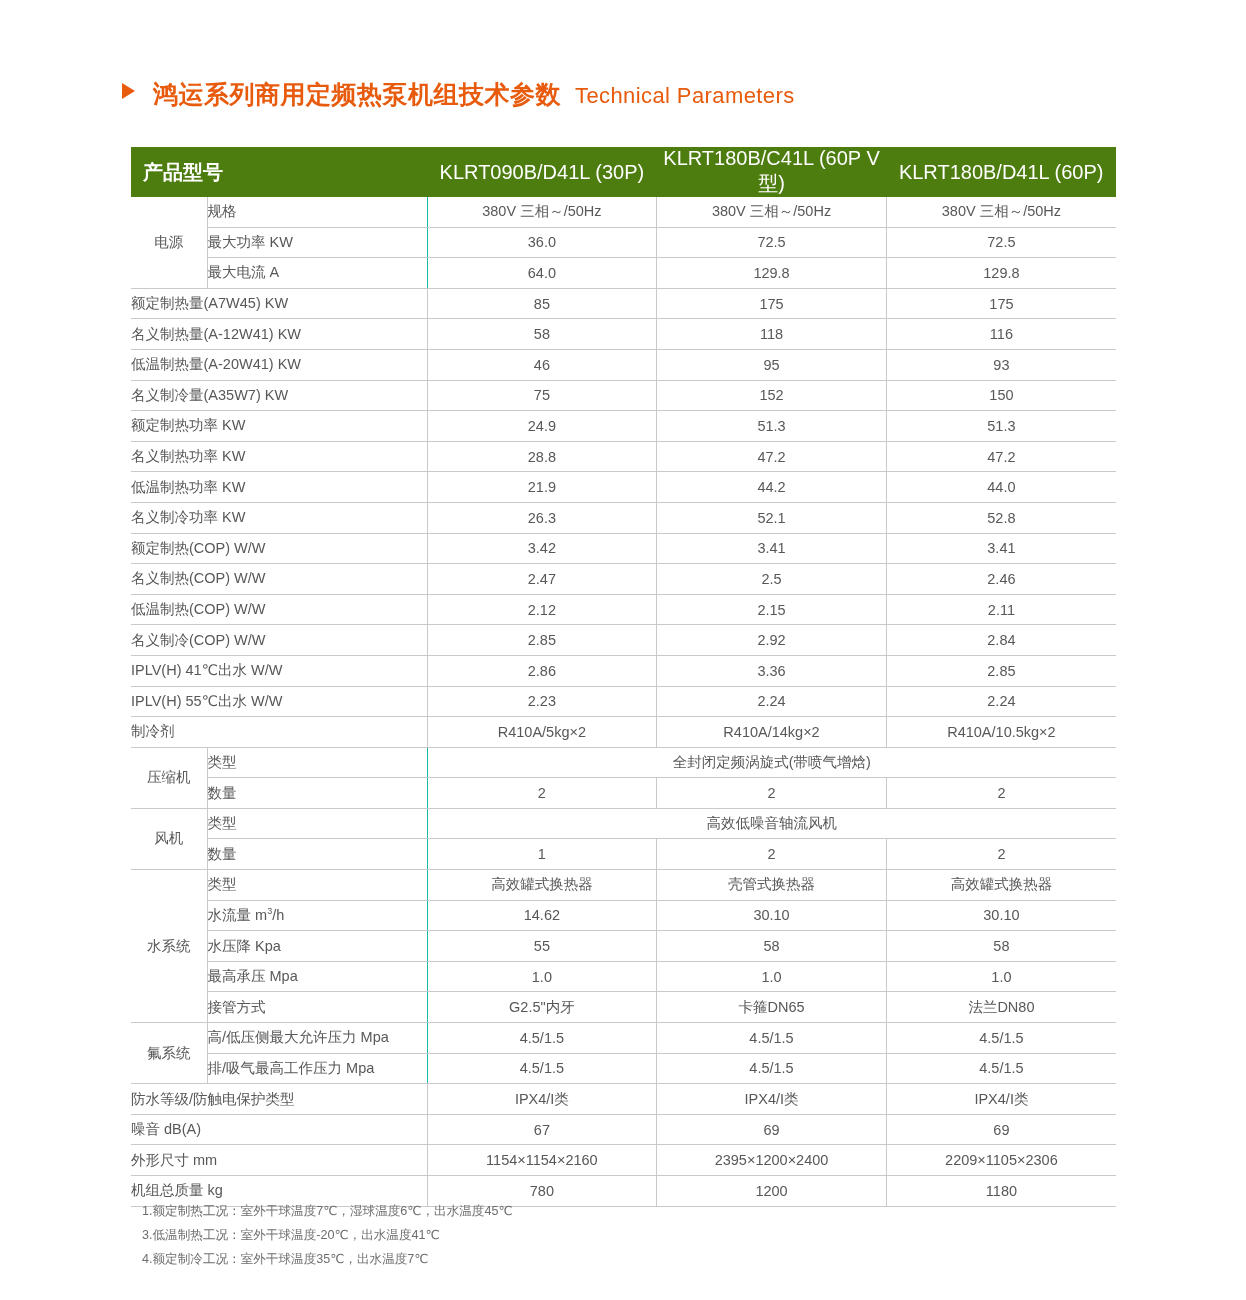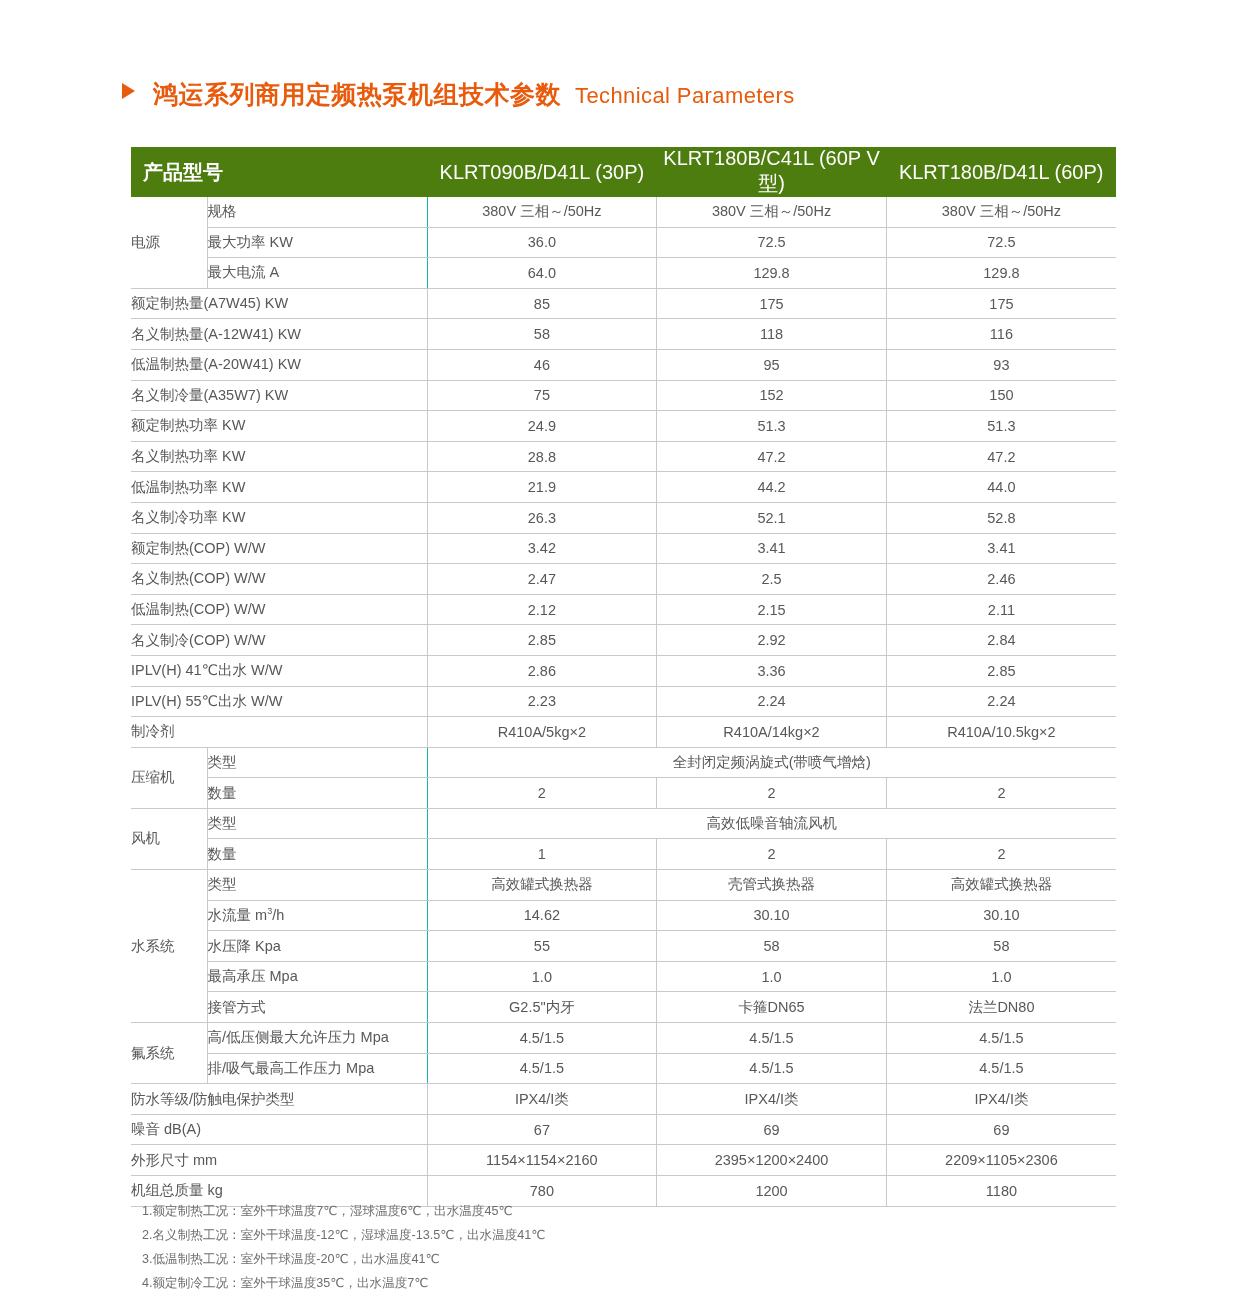--- a/index.html
+++ b/index.html
@@ -89,21 +89,21 @@
   }
   .hdr th.hdr-label {
     text-align: left;
     padding-left: 12px;
     font-weight: bold;
   }
 
   
   .val { text-align: center; }
   .grp {
-    text-align: left;
+    text-align: center;
     border-right: 1px solid #c9c9c9;
   }
   .item {
     text-align: left;
     padding-left: 13px;
     border-right: 1px solid #14b8a6;
   }
   .item-wide {
     text-align: left;
     padding-left: 13px;
@@ -354,18 +354,17 @@
           <td class="item-wide" colspan="2">机组总质量 kg</td>
           <td class="val">780</td>
           <td class="val">1200</td>
           <td class="val last">1180</td>
         </tr>
       </tbody>
   </table>
 
   <div class="notes" id="notes-block">
       <div class="note">1.额定制热工况：室外干球温度7℃，湿球温度6℃，出水温度45℃</div>
-      <div class="note">2.名义制热工况：室外干球温度-12℃，湿球温度-13.5℃，出水温度41℃</div>
       <div class="note">3.低温制热工况：室外干球温度-20℃，出水温度41℃</div>
       <div class="note">4.额定制冷工况：室外干球温度35℃，出水温度7℃</div>
     </div>
 
 </div>
 
 </body></html>

